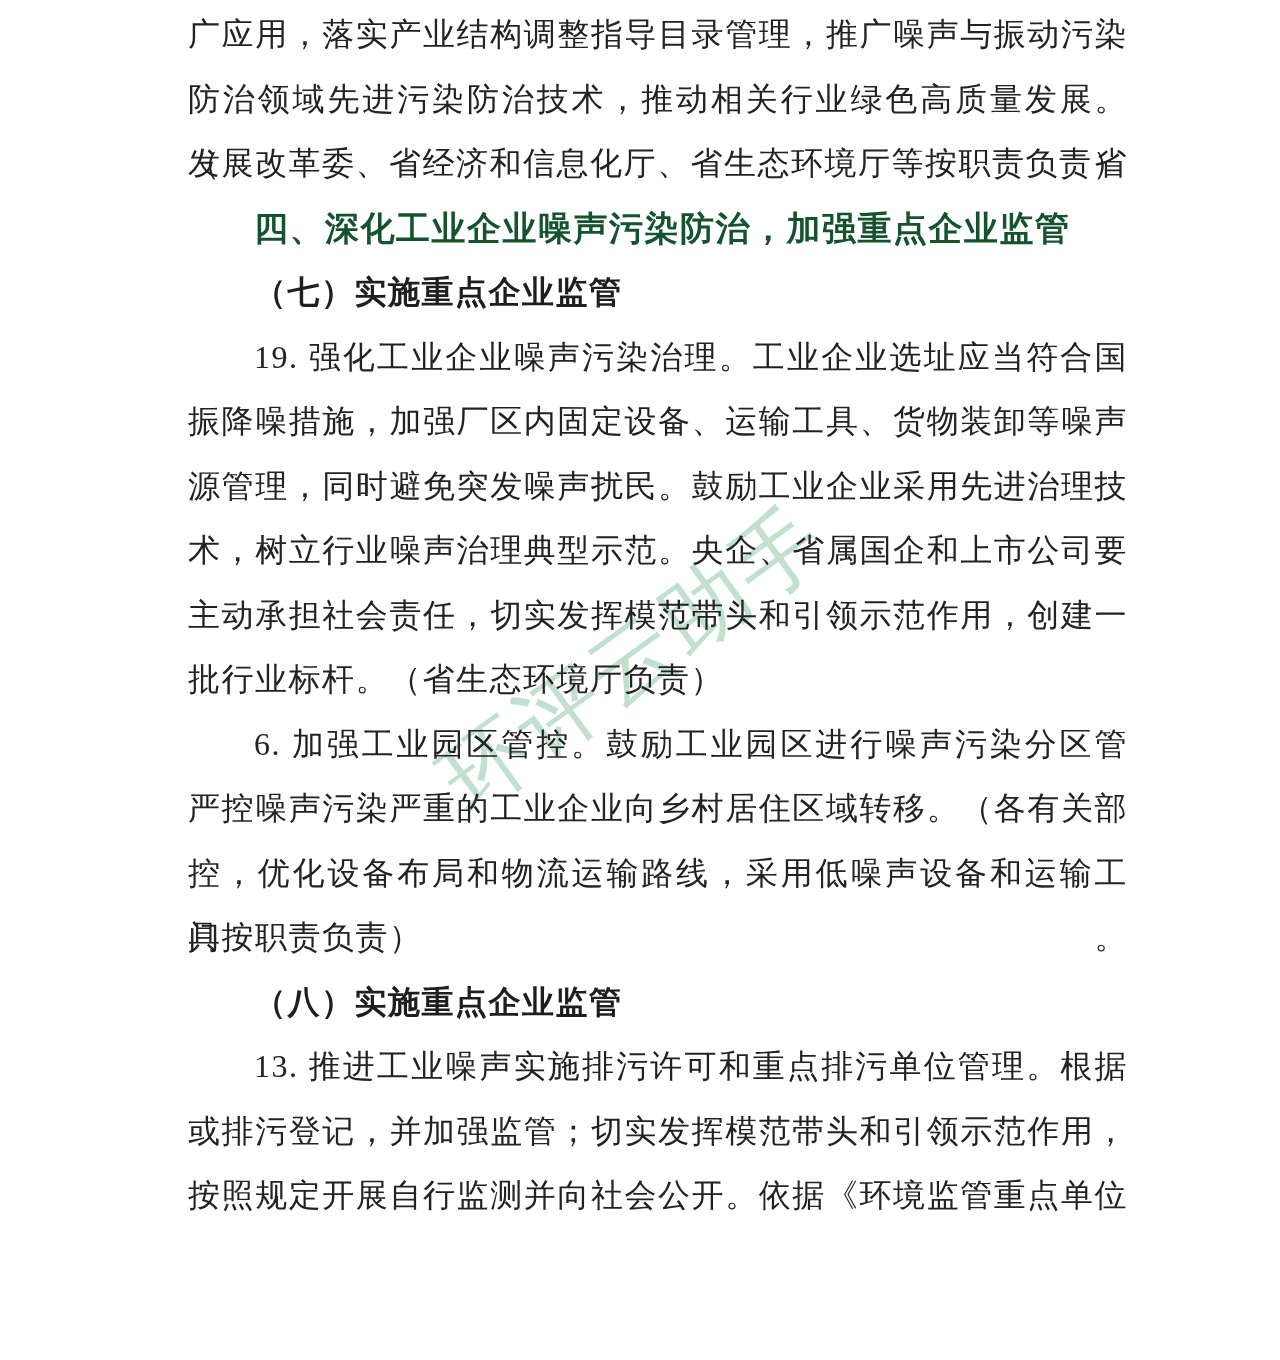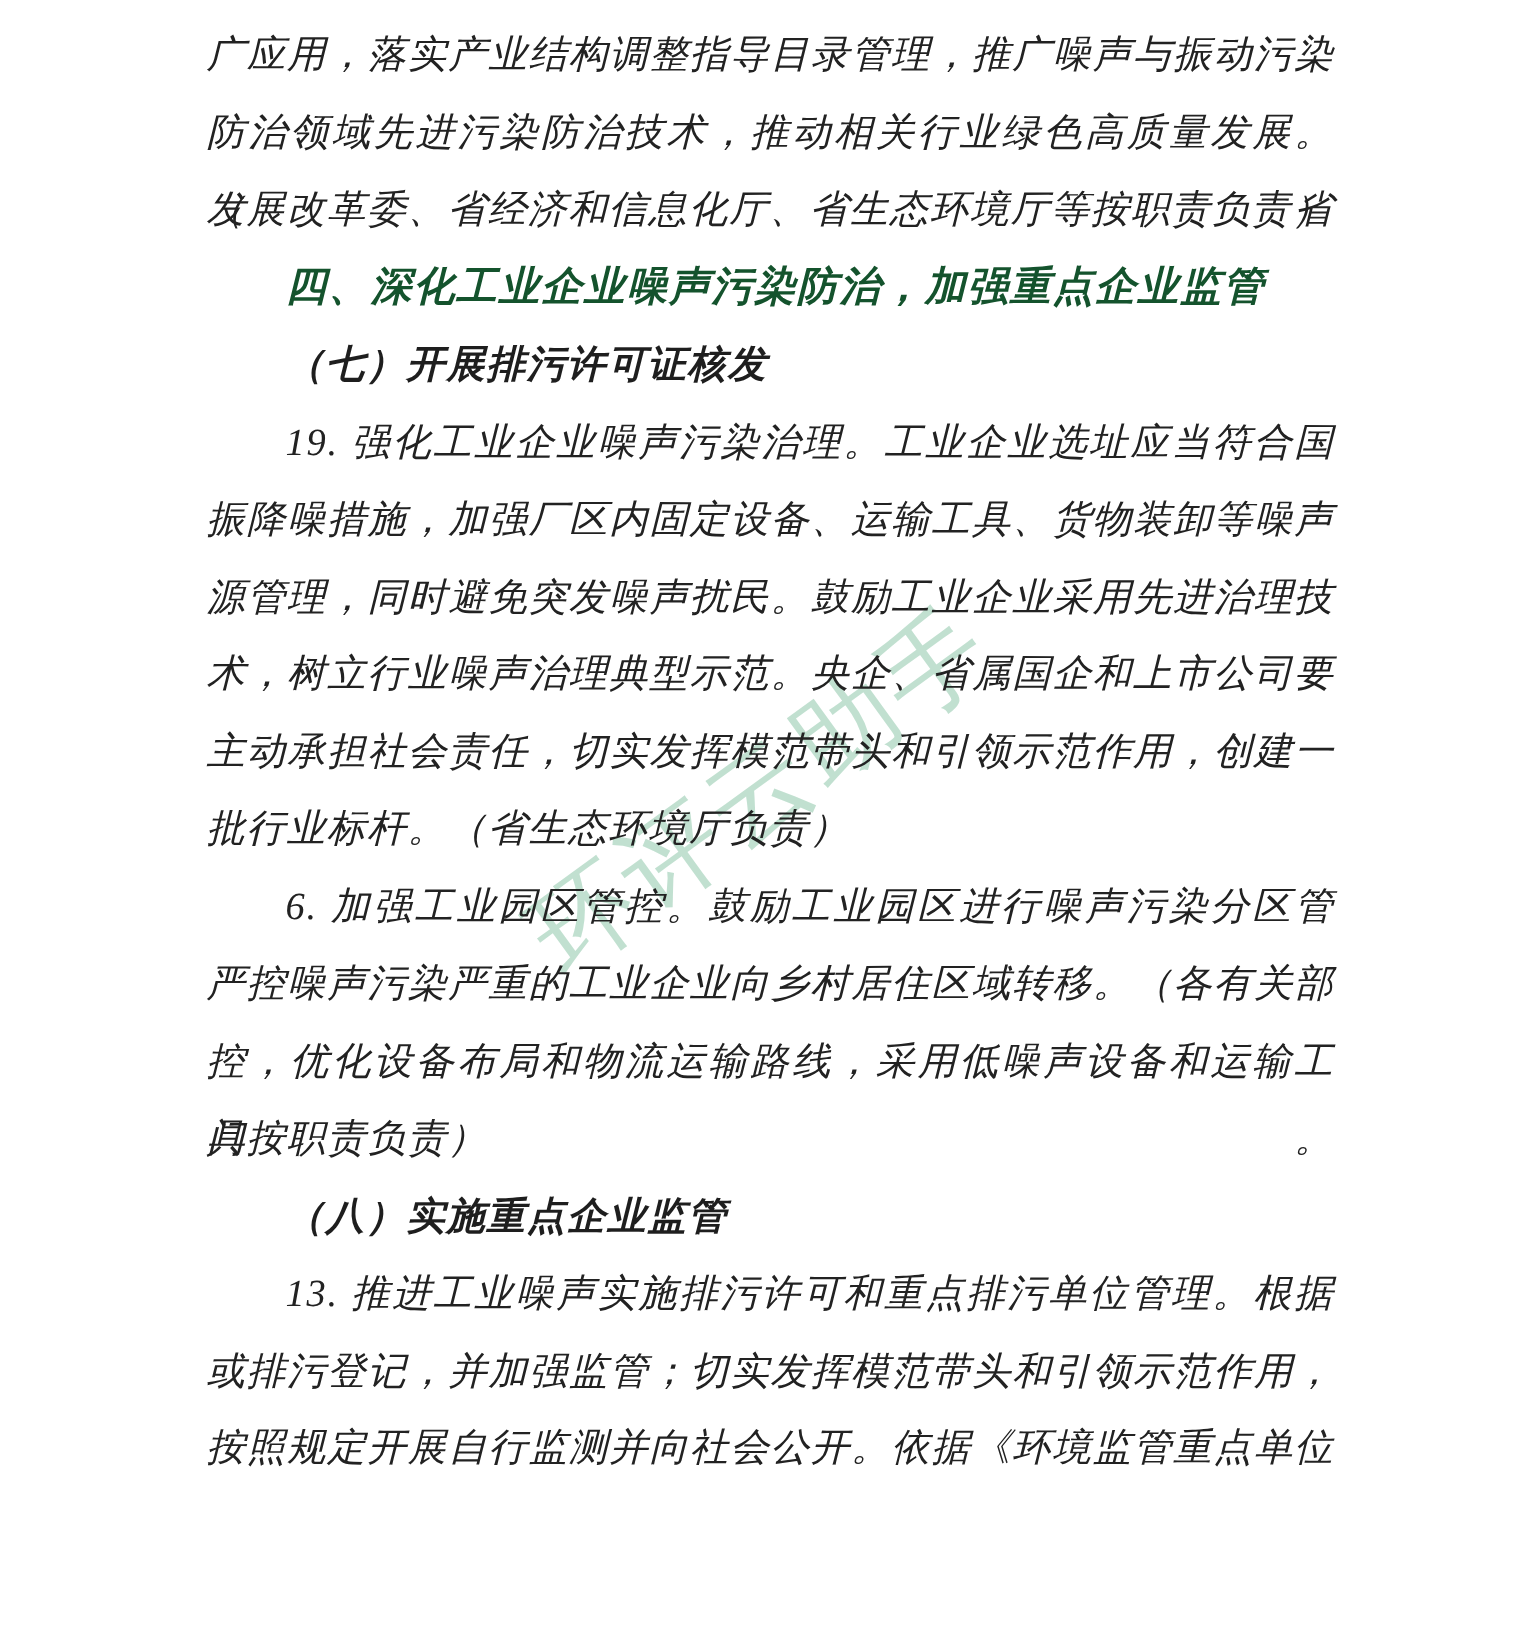--- a/index.html
+++ b/index.html
@@ -11,25 +11,24 @@
     position: relative;
     width: 1280px;
     height: 1360px;
     background: #ffffff;
     overflow: hidden;
     font-family: "Liberation Serif", "DejaVu Serif", serif;
     color: #222222;
   }
   .text-block {
     position: absolute;
-    left: 172px;
+    left: 188px;
     top: 0;
     width: 940px;
-    padding-top: 13px;
-    font-style: italic;
+    padding-top: 2px;
   }
   .line {
     height: 64.5px;
     line-height: 64.5px;
     font-size: 32px;
     letter-spacing: 1.5px;
     text-align: justify;
     white-space: pre;
   }
   .line.justify {
@@ -67,21 +66,21 @@
 </head>
 <body>
 
 <div class="page">
   <div class="watermark" style="color: rgb(127, 191, 158);">环评云助手</div>
   <div class="text-block">
       <div class="line body justify">广应用，落实产业结构调整指导目录管理，推广噪声与振动污染</div>
       <div class="line body justify">防治领域先进污染防治技术，推动相关行业绿色高质量发展。（省</div>
       <div class="line body">发展改革委、省经济和信息化厅、省生态环境厅等按职责负责）</div>
       <div class="line heading indent">四、深化工业企业噪声污染防治，加强重点企业监管</div>
-      <div class="line sub indent">（七）开展排污许可证核发</div>
+      <div class="line sub indent">（七）实施重点企业监管</div>
       <div class="line body indent justify">19. 强化工业企业噪声污染治理。工业企业选址应当符合国</div>
       <div class="line body justify">振降噪措施，加强厂区内固定设备、运输工具、货物装卸等噪声</div>
       <div class="line body justify">源管理，同时避免突发噪声扰民。鼓励工业企业采用先进治理技</div>
       <div class="line body justify">术，树立行业噪声治理典型示范。央企、省属国企和上市公司要</div>
       <div class="line body justify">主动承担社会责任，切实发挥模范带头和引领示范作用，创建一</div>
       <div class="line body">批行业标杆。（省生态环境厅负责）</div>
       <div class="line body indent justify">6. 加强工业园区管控。鼓励工业园区进行噪声污染分区管</div>
       <div class="line body justify">严控噪声污染严重的工业企业向乡村居住区域转移。（各有关部</div>
       <div class="line body justify">控，优化设备布局和物流运输路线，采用低噪声设备和运输工具。</div>
       <div class="line body">门按职责负责）</div>

